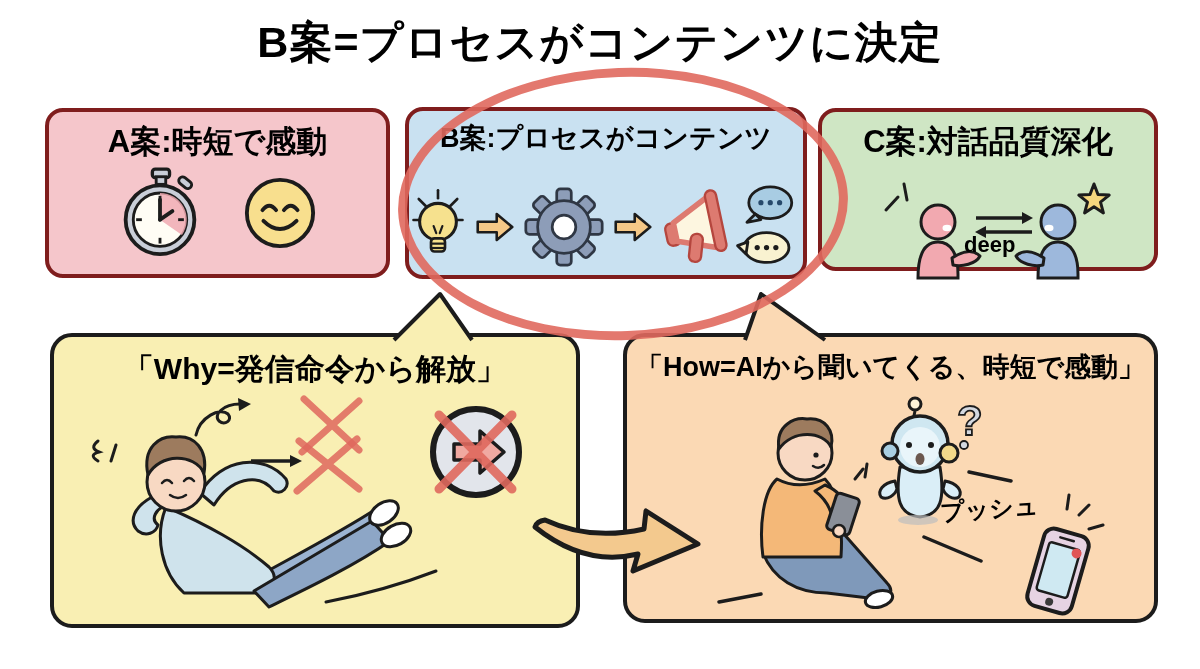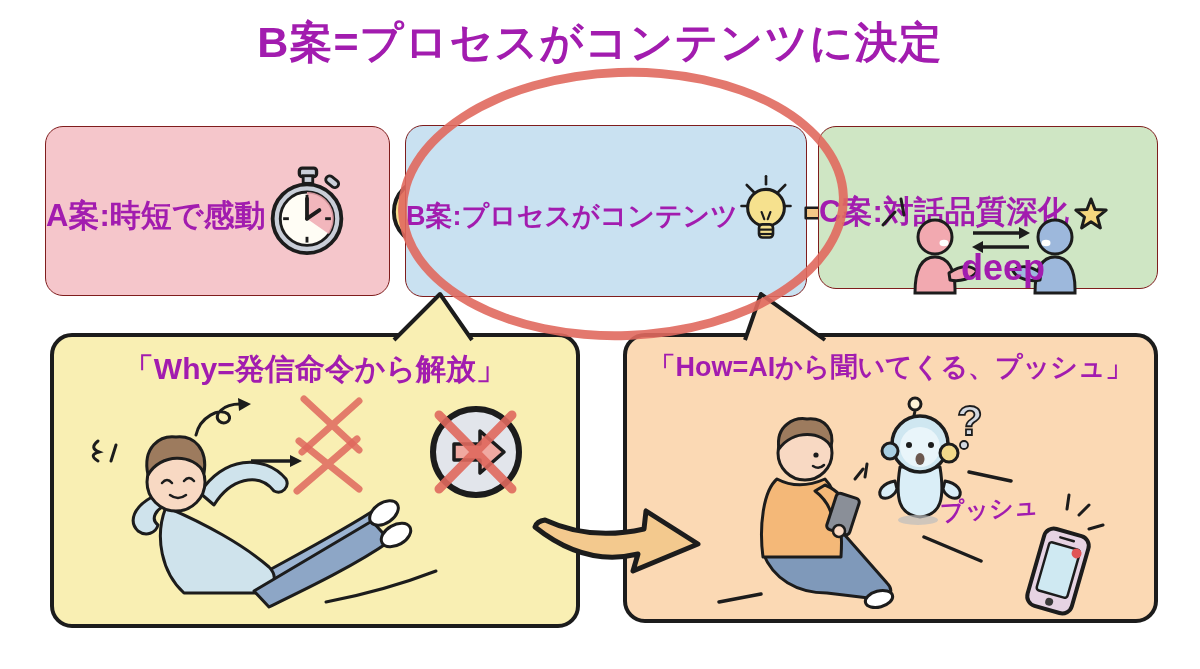--- a/index.html
+++ b/index.html
@@ -1,23 +1,23 @@
 <!DOCTYPE html>
 <html><head>
 <meta charset="utf-8">
 <style>
   html,body{margin:0;padding:0;background:#ffffff;}
   .canvas{position:relative;width:1200px;height:669px;background:#ffffff;overflow:hidden;
-    font-family:"Liberation Sans","DejaVu Sans",sans-serif;color:#a21caf;}
+    font-family:"Liberation Sans","DejaVu Sans",sans-serif;color:#000000;}
   .main-title{position:absolute;left:0;top:14px;width:100%;text-align:center;
     font-size:43px;font-weight:800;letter-spacing:1px;}
-  .plan-box{position:absolute;box-sizing:border-box;border:1px solid #7f1d1d;border-radius:18px;
-    display:flex;flex-direction:row;align-items:center;margin-top:18px;}
+  .plan-box{position:absolute;box-sizing:border-box;border:4px solid #7f1d1d;border-radius:18px;
+    display:flex;flex-direction:column;align-items:center;}
   .plan-a{left:45px;top:108px;width:345px;height:170px;background:#f5c6cb;}
-  .plan-b{left:405px;top:107px;width:402px;height:172px;background:#c9e1f1;}
+  .plan-b{left:405px;top:107px;width:402px;height:172px;background:#c9e1f1;justify-content:space-between;}
   .plan-c{left:818px;top:108px;width:340px;height:163px;background:#cfe6c4;text-align:center;}
   .plan-label{font-weight:700;margin-top:9px;white-space:nowrap;}
   .plan-a .plan-label{font-size:31px;}
   .plan-b .plan-label{font-size:27px;}
   .plan-c .plan-label{font-size:31px;}
   .icon-row{display:flex;align-items:center;justify-content:center;gap:10px;margin-top:4px;}
   .plan-a .icon-row{gap:40px;margin-top:2px;}
   .highlight-ellipse{position:absolute;left:398px;top:68px;width:432px;height:254px;
     border:9px solid rgba(224,105,94,0.9);border-radius:50%;transform:rotate(-2deg);
     z-index:8;pointer-events:none;}
@@ -32,21 +32,21 @@
   .tail-how{left:733px;top:286px;}
   .why-content{position:absolute;left:0;top:58px;width:530px;height:237px;}
   .how-content{position:absolute;left:0;top:50px;width:535px;height:245px;}
   .why-art,.how-art,.c-art{position:absolute;left:0;top:0;}
   .crossed-text{position:absolute;font-weight:700;font-size:29px;z-index:2;white-space:nowrap;}
   .text-mustdo{left:214px;top:10px;}
   .text-dotasks{left:250px;top:50px;}
   .x-overlay{position:absolute;left:0;top:0;z-index:3;pointer-events:none;}
   .push-label{position:absolute;left:313px;top:106px;font-size:24px;font-weight:700;
     transform:rotate(-4deg);z-index:2;}
-  .deep-label{position:absolute;left:138px;top:62px;font-size:36px;font-weight:700;z-index:2;}
+  .deep-label{position:absolute;left:138px;top:62px;font-size:22px;font-weight:700;z-index:2;}
   .c-content{position:absolute;left:4px;top:58px;width:332px;height:110px;}
   .swoosh{position:absolute;left:515px;top:495px;z-index:9;}
 </style>
 </head>
 <body>
 
 <div class="canvas">
 
   <div class="main-title">B案=プロセスがコンテンツに決定</div>
 
@@ -195,21 +195,21 @@
         </g>
       </svg>
       <svg class="x-overlay" width="330" height="110" viewBox="0 0 330 110">
         <path d="M250 4 L305 55 M305 6 L248 57" stroke="#e0695e" stroke-width="7" stroke-linecap="round" opacity="0.85"></path>
         <path d="M245 46 L305 94 M303 44 L243 96" stroke="#e0695e" stroke-width="7" stroke-linecap="round" opacity="0.85"></path>
       </svg>
     </div>
   </div>
 
   <div class="speech-box how-box">
-    <div class="box-title">「How=AIから聞いてくる、プッシュ」</div>
+    <div class="box-title">「How=AIから聞いてくる、時短で感動」</div>
     <div class="how-content">
       <span class="push-label">プッシュ</span>
       <svg class="how-art" width="535" height="245" viewBox="0 0 535 245">
         <path d="M342 85 L384 94 M297 150 L354 174 M92 215 L134 207" stroke="#1c1c1c" stroke-width="3.5" stroke-linecap="round"></path>
         <g>
           <path d="M136 166 C150 150 190 140 216 146 L260 196 C268 204 262 214 250 212 L200 206 C170 206 146 192 136 166 Z" fill="#7f99ba" stroke="#1c1c1c" stroke-width="3" stroke-linejoin="round"></path>
           <path d="M150 92 C136 104 132 140 136 170 L214 170 C216 140 212 106 198 92 C180 100 165 100 150 92 Z" fill="#f4b878" stroke="#1c1c1c" stroke-width="3" stroke-linejoin="round"></path>
           <circle cx="178" cy="66" r="27" fill="#f8d9c3" stroke="#1c1c1c" stroke-width="3"></circle>
           <path d="M152 62 C148 38 168 30 180 32 C198 30 208 44 204 60 C196 44 166 42 152 62 Z" fill="#9d7b5e" stroke="#1c1c1c" stroke-width="3" stroke-linejoin="round"></path>
           <circle cx="189" cy="68" r="2.6" fill="#1c1c1c"></circle>

